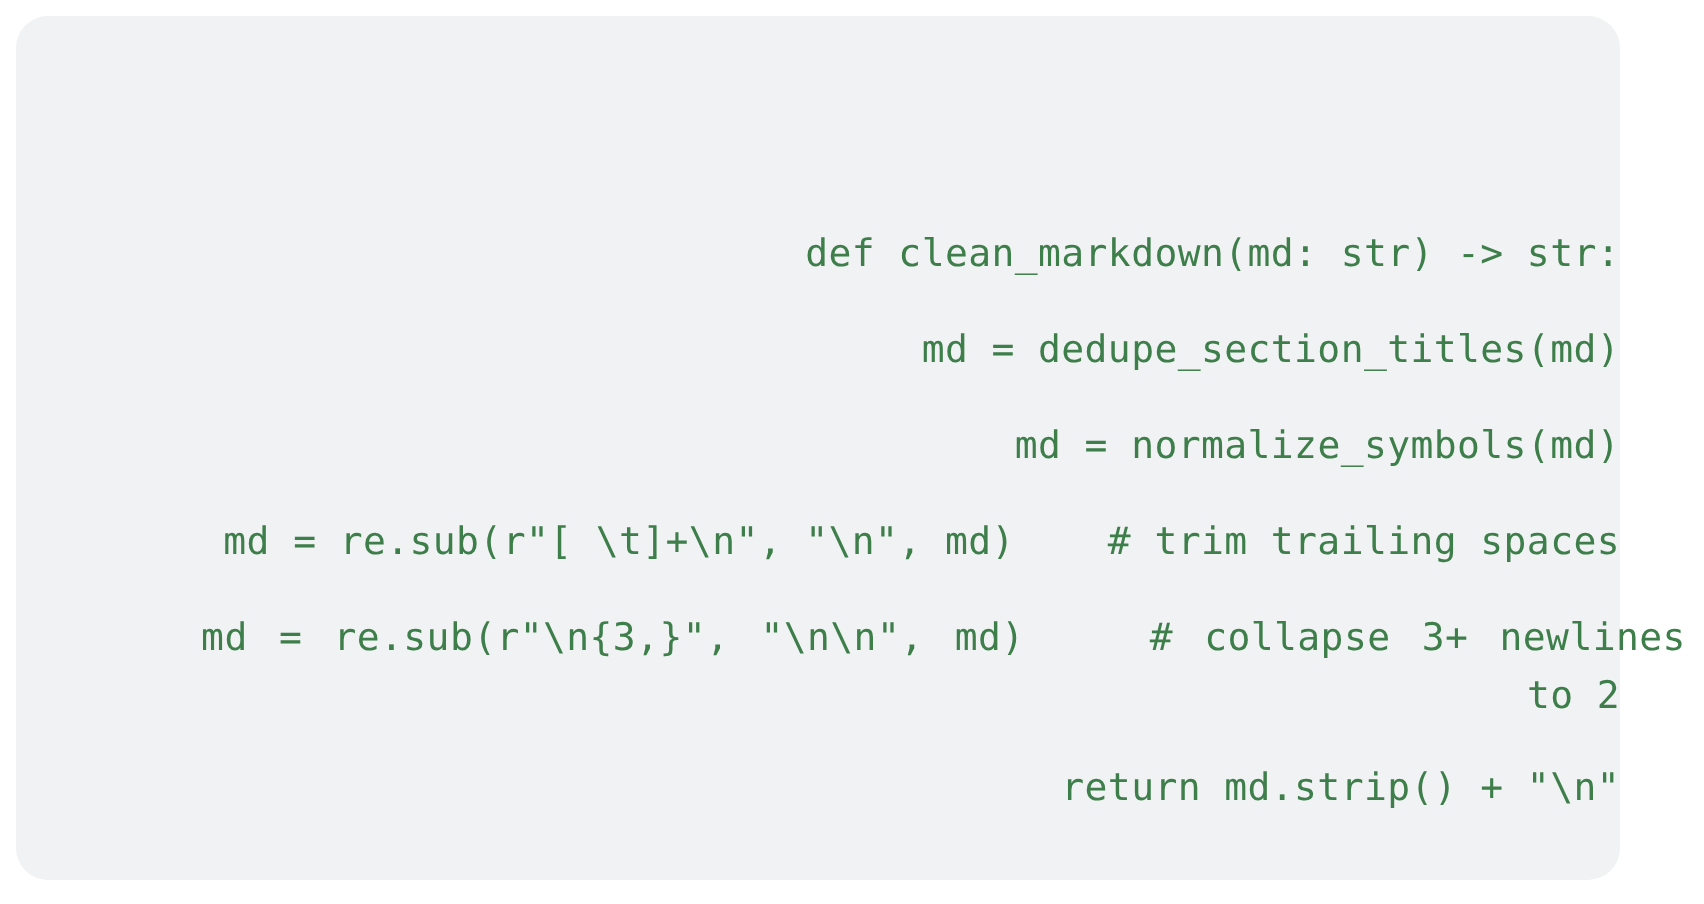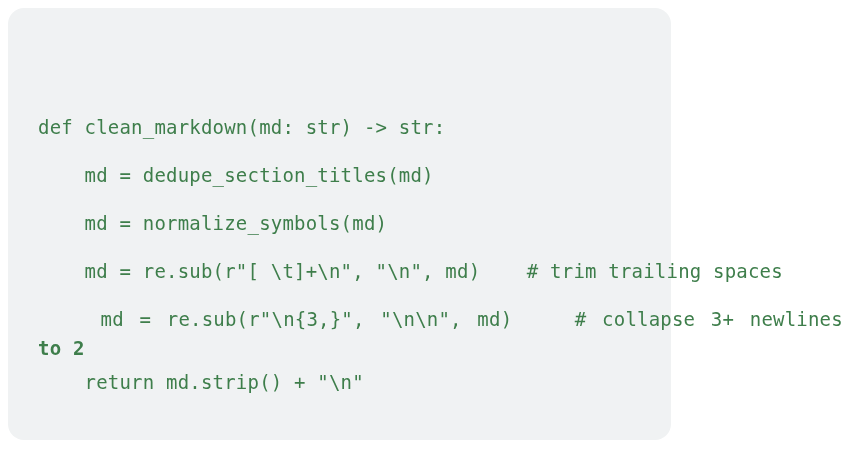--- a/index.html
+++ b/index.html
@@ -7,46 +7,46 @@
     padding: 0;
     width: 852px;
     height: 452px;
     background: #ffffff;
     overflow: hidden;
   }
   .card {
     position: absolute;
     left: 8px;
     top: 8px;
-    width: 663px;
+    width: 802px;
     height: 432px;
     border-radius: 16px;
     background: #f0f2f3;
     box-sizing: border-box;
+    text-align: right;
   }
   .code {
     padding: 105px 0 0 30px;
   }
   .line {
     font-family: "DejaVu Sans Mono", "Liberation Mono", monospace;
     font-size: 19px;
     line-height: 29px;
     letter-spacing: 0.2px;
     color: #3e7e4b;
     white-space: pre;
     margin: 0 0 19px 0;
   }
   
   .line.stretched {
     word-spacing: 4px;
     margin-bottom: 0;
   }
   .line.wrap-continuation {
-    margin-bottom: 5px;
-    font-weight: bold;
+    margin-bottom: 17px;
   }
 </style>
 </head>
 <body>
 
 <div class="card">
   <div class="code">
     <div class="line">def clean_markdown(md: str) -&gt; str:</div>
     <div class="line">    md = dedupe_section_titles(md)</div>
     <div class="line">    md = normalize_symbols(md)</div>

